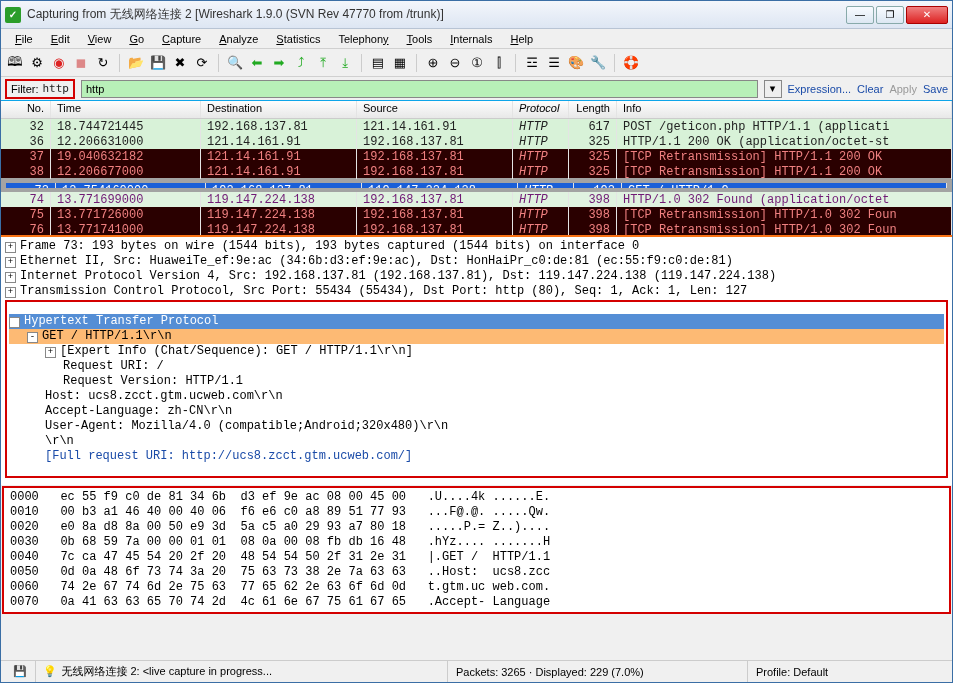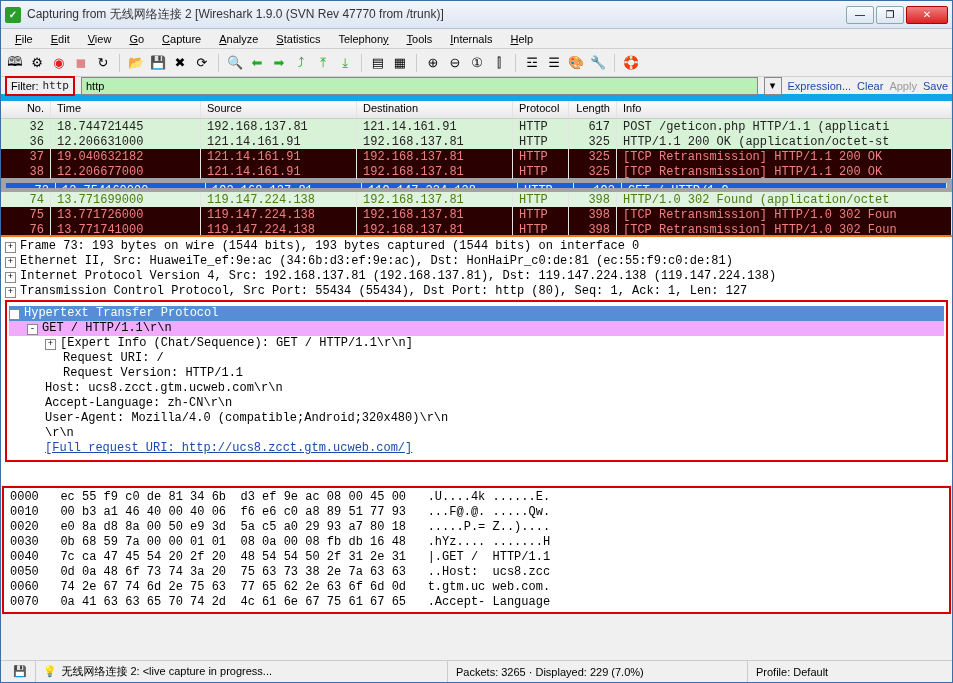--- a/index.html
+++ b/index.html
@@ -18,57 +18,57 @@
   .menubar { height: 20px; background: #f0f0f0; display: flex; align-items: center; padding: 0 6px; gap: 2px; border-bottom: 1px solid #d0d0d0; }
   .menubar span { padding: 2px 8px; cursor: pointer; }
   .menubar span u { text-decoration: underline; }
   
   
   .toolbar { height: 28px; background: #f0f0f0; display: flex; align-items: center; padding: 2px 4px; gap: 2px; border-bottom: 1px solid #d0d0d0; }
   .tb-btn { width: 20px; height: 20px; border: 1px solid transparent; display:flex; align-items:center; justify-content:center; cursor:pointer; font-size:13px; border-radius:2px;}
   .tb-sep { width:1px; height:18px; background:#ccc; margin:0 4px; }
   
   
-  .filterbar { height: 24px; display: flex; align-items: center; padding: 2px 4px; gap: 6px; border-bottom: 7px solid #0ea5e9; background:#f0f0f0;}
+  .filterbar { height: 24px; display: flex; align-items: center; padding: 2px 4px; gap: 6px; border-bottom: 1px solid #0ea5e9; background:#f0f0f0;}
   .filter-label-box { border: 2px solid #d40000; padding: 1px 4px; display:flex; align-items:center; gap:4px; height:20px;}
   .filter-input { background: #b8f0b8; border: 1px solid #888; flex: 1; padding: 2px 4px; height:18px; min-width:280px; font-size:11px;}
   .filter-dd { width:18px; height:18px; border:1px solid #888; background:#eee; display:flex; align-items:center; justify-content:center; cursor:pointer;}
   .filter-link { color:#1a4ba8; cursor:pointer; }
   .filter-link.gray { color:#999; }
   
   
   .packet-list { height: 134px; overflow: hidden; background:#fff; }
   .plist-header { display: flex; background: linear-gradient(#fdfdfd,#e8e8e8); border-bottom: 1px solid #ccc; height:18px; font-size:11px;}
   .plist-header .col, .plist-row .col { padding: 1px 6px; overflow:hidden; white-space:nowrap; border-right:1px solid #e4e4e4;}
   .col-no { width:50px; text-align:right;}
   .col-time { width:150px;}
   .col-src { width:156px;}
   .col-dst { width:156px;}
-  .col-proto { width:56px;}
+  .col-proto { width:56px;font-style:italic;}
   .col-len { width:48px; text-align:right;}
   .col-info { flex:1; }
   .plist-body { font-family: 'Courier New', monospace; font-size:12px;}
   .plist-row { display:flex; height:15px; line-height:15px; cursor:pointer;}
   .plist-row.green-light { background:#d8f2d8; color:#222;}
   .plist-row.dark-red { background:#2a0000; color:#f08080;}
   .plist-row.selected { background:#1a5fd8; color:#fff;}
-  .plist-row.found { background:#e0f2e0; color:#4d7c0f;}
+  .plist-row.found { background:#e0f2e0; color:#701a75;}
   .red-box-sel { border:5px solid #a3a3a3; margin:-1px 0;}
   
   
   .details-pane { height: 250px; overflow:hidden; background:#fff; border-top:2px solid #f97316; padding:2px 4px; font-family:'Courier New', monospace; font-size:12px; line-height:15px; }
   .tree-item { white-space:nowrap; }
   .tree-toggle { display:inline-block; width:11px; height:11px; border:1px solid #888; text-align:center; line-height:9px; font-size:9px; margin-right:4px; cursor:pointer; background:#fff;}
-  .http-block { border:2px solid #d40000; padding:4px 2px; margin-top:1px;}
+  .http-block { border:2px solid #d40000; padding:12px 2px; margin-top:1px;}
   .http-line1 { background:#558ed5; color:#fff;}
-  .http-line2 { background:#f0abfc;}
+  .http-line2 { background:#fdba74;}
   .indent1 { padding-left:18px;}
   .indent2 { padding-left:36px;}
   .indent3 { padding-left:54px;}
-  .link-uri { color:#1a4ba8; text-decoration:underline;}
+  .link-uri { color:#1a4ba8; }
   
   
   .hex-pane { height: 128px; overflow:hidden; background:#fff; border-top:1px solid #999; padding:2px 6px; font-family:'Courier New', monospace; font-size:12px; line-height:15px; border:2px solid #d40000; margin:1px;}
   .hex-row { white-space:pre;}
   
   
   .statusbar { position:absolute; bottom:0; left:0; right:0; height:22px; background:#f0f0f0; border-top:1px solid #ccc; display:flex; align-items:center; font-size:11px; padding:0 4px;}
   .status-cell { border-right:1px solid #ccc; padding:0 8px; height:100%; display:flex; align-items:center; gap:4px;}
   .status-cell.flex1 { flex:1;}
   .bulb { color:#f0c040;}
@@ -147,22 +147,22 @@
     <span class="filter-link">Expression...</span>
     <span class="filter-link">Clear</span>
     <span class="filter-link gray">Apply</span>
     <span class="filter-link">Save</span>
   </div>
 
   <div class="packet-list">
     <div class="plist-header">
       <div class="col col-no">No.</div>
       <div class="col col-time">Time</div>
+      <div class="col col-dst">Destination</div>
       <div class="col col-src">Source</div>
-      <div class="col col-dst">Destination</div>
       <div class="col col-proto">Protocol</div>
       <div class="col col-len">Length</div>
       <div class="col col-info">Info</div>
     </div>
     <div class="plist-body" id="plist-body">
         <div class="plist-row green-light">
           <div class="col col-no">32</div>
           <div class="col col-time">18.744721445</div>
           <div class="col col-src">192.168.137.81</div>
           <div class="col col-dst">121.14.161.91</div>

